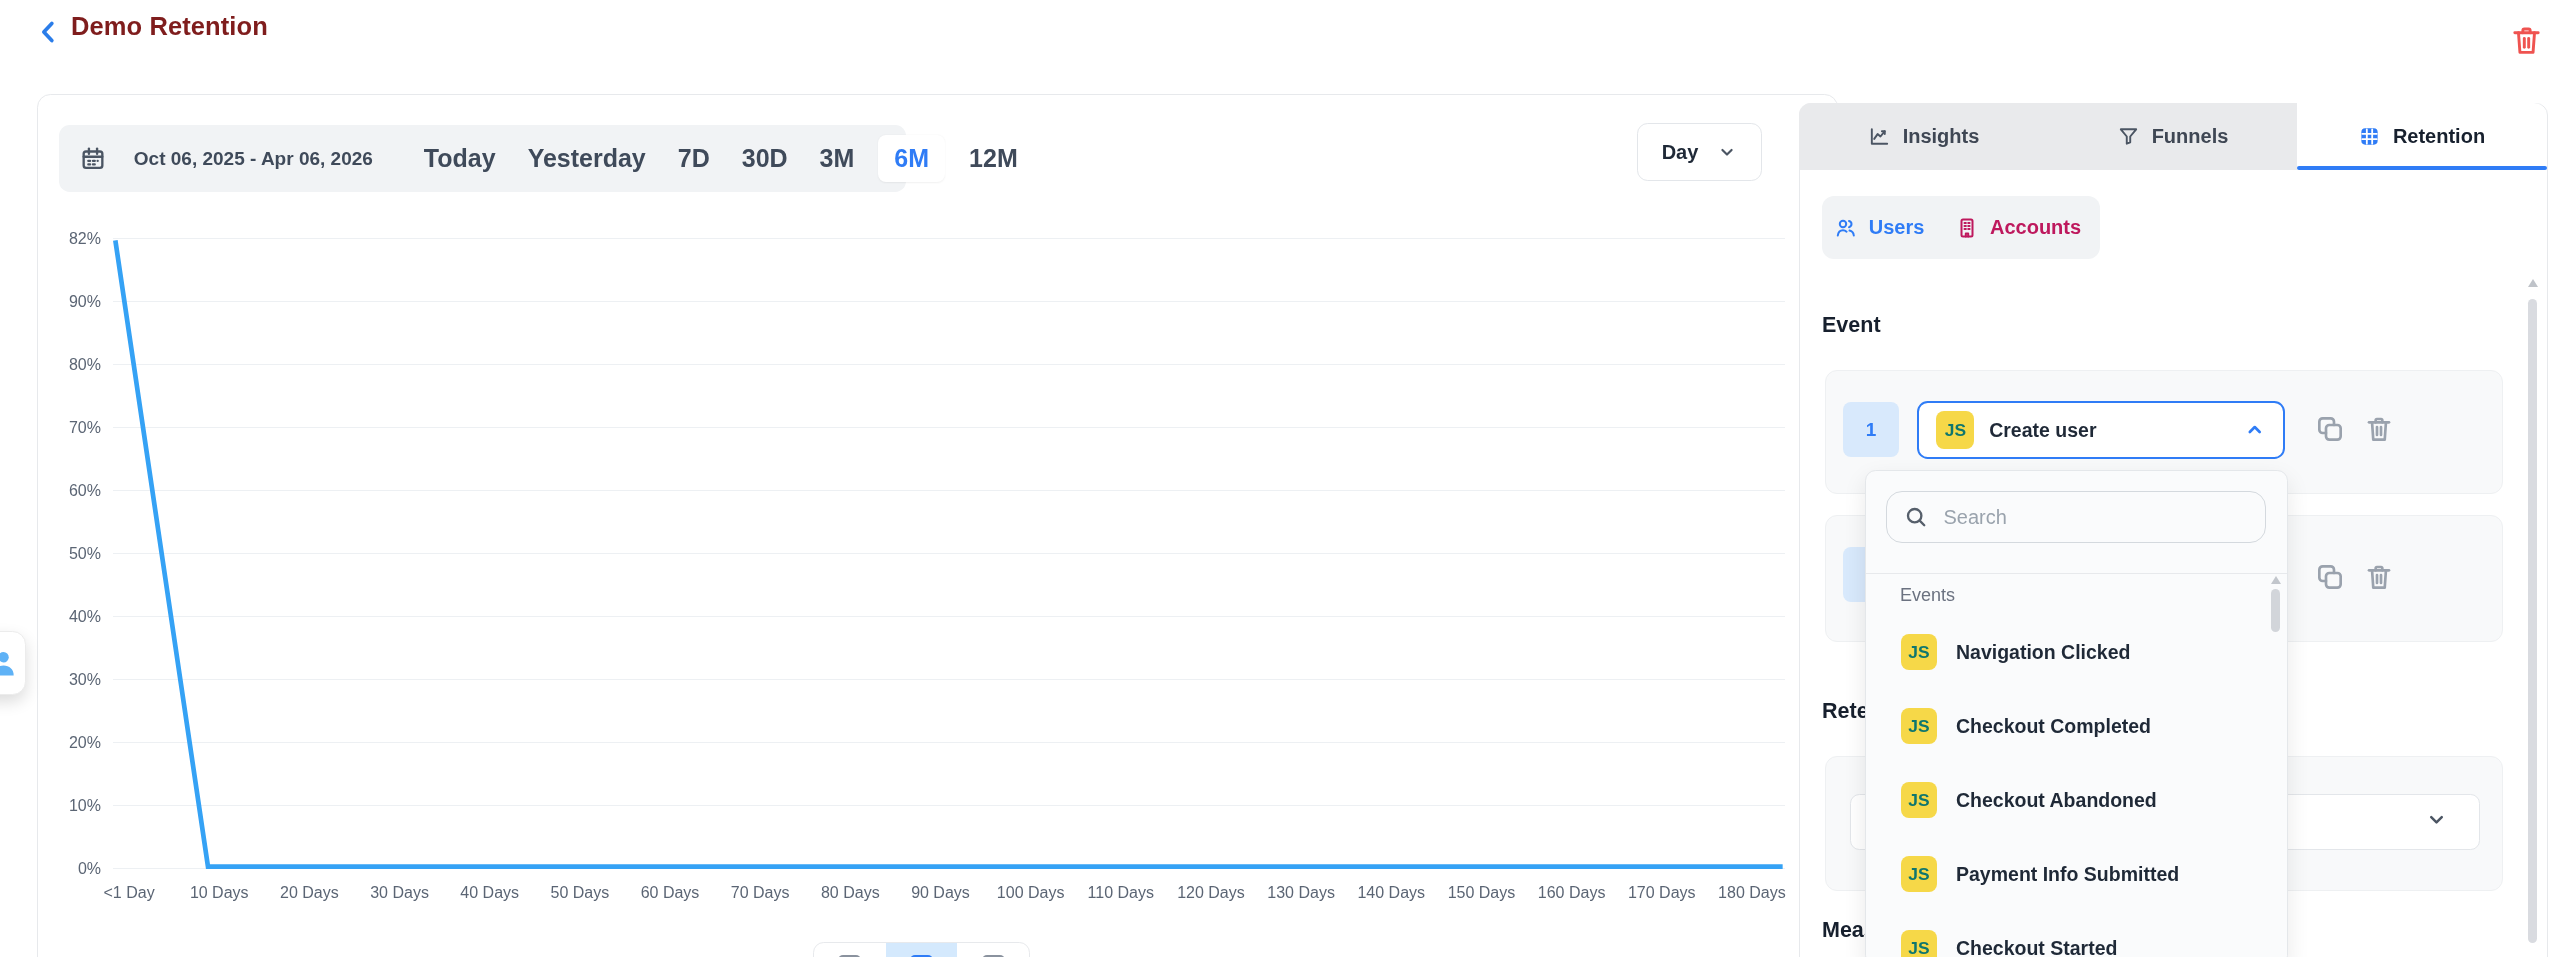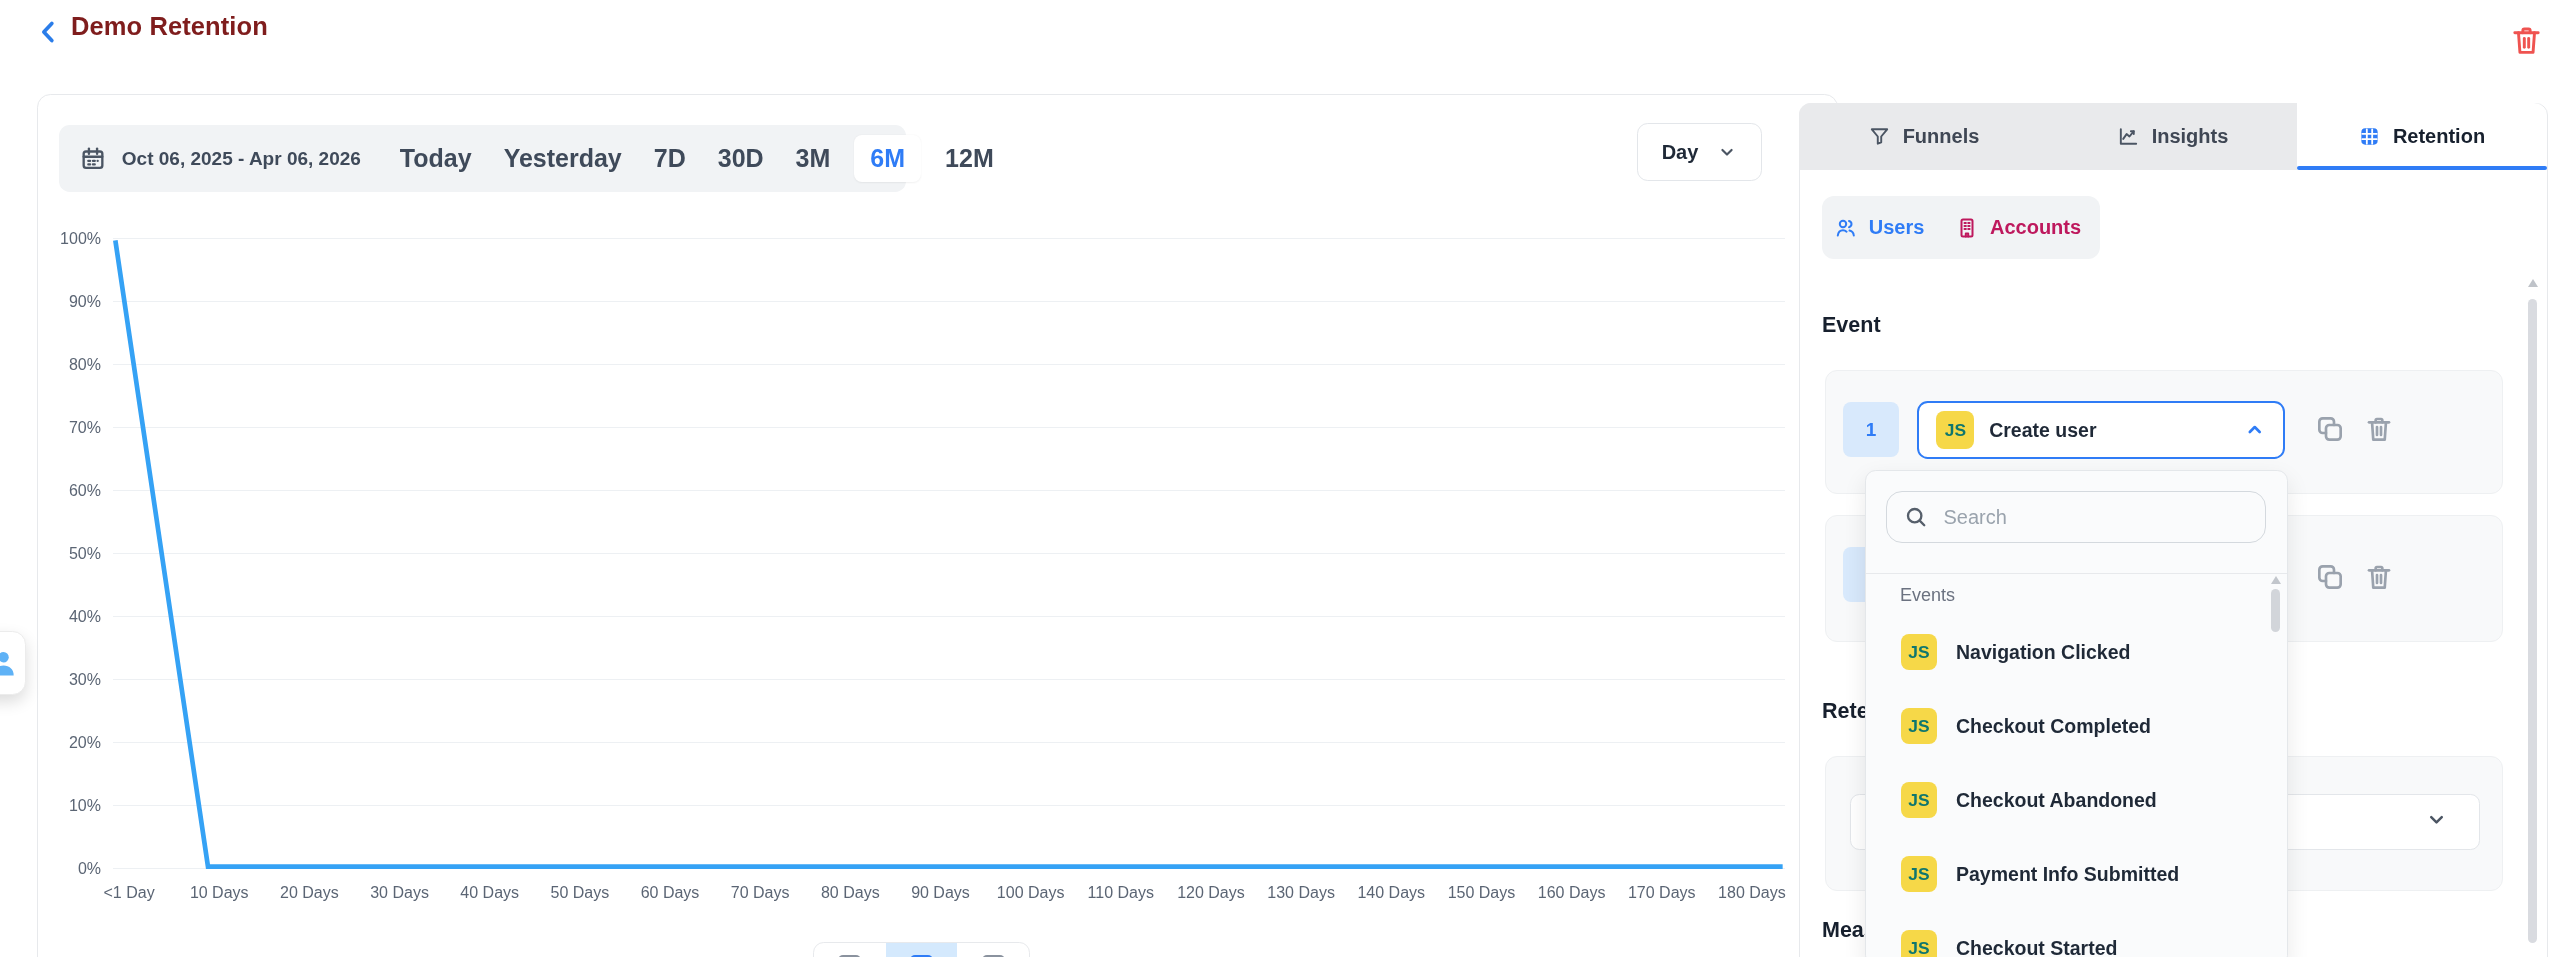--- a/index.html
+++ b/index.html
@@ -10,21 +10,21 @@
   
   .back-btn{position:absolute;left:34px;top:16px;width:29.5px;height:32px;background:none;border:none;cursor:pointer;color:#2b7de9;padding:0}
   .page-title{position:absolute;left:71px;top:12px;font-size:25.5px;font-weight:700;color:#7f1d1d;margin:0;letter-spacing:0.1px}
   .header-trash{position:absolute;left:2509px;top:20px;width:38px;height:40px;background:none;border:none;cursor:pointer;color:#ef5350;padding:0}
 
   
   .chart-card{position:absolute;left:37px;top:94px;width:1799px;height:939px;background:#fff;
               border:1.3px solid #e7e9ec;border-radius:13.4px}
 
   .filter-bar{position:absolute;left:59px;top:125px;width:847px;height:67px;background:#f1f3f5;border-radius:10.7px;
-              display:flex;align-items:center;padding:0 20px;box-sizing:border-box;gap:0}
+              display:flex;align-items:center;padding:0 20px;box-sizing:border-box;gap:12px}
   .cal-icon{color:#4b5563;margin-right:14.8px;flex:none}
   .date-range{font-size:19px;font-weight:600;color:#3f4a5a;white-space:nowrap;margin-right:31px}
   .presets{display:flex;align-items:center;gap:16px}
   .preset{background:none;border:none;font-family:inherit;font-size:25px;font-weight:700;color:#3f4a5a;
           padding:9.4px 8px;border-radius:8px;cursor:pointer;white-space:nowrap}
   .preset.active{background:#fff;color:#2f7cf6;padding:9.4px 16px;box-shadow:0 0.7px 2px rgba(0,0,0,.06)}
 
   .interval-btn{position:absolute;left:1637px;top:123px;width:125px;height:58px;background:#fff;border:1.3px solid #e3e6ea;
                 border-radius:10.7px;display:flex;align-items:center;justify-content:center;gap:19px;cursor:pointer;
                 font-family:inherit;font-size:20px;font-weight:600;color:#1f2937}
@@ -171,21 +171,21 @@
 
 <button class="interval-btn">
   <span>Day</span>
   <svg class="chev" width="20" height="20" viewBox="0 0 24 24" fill="none" stroke="currentColor" stroke-width="2.6" stroke-linecap="round" stroke-linejoin="round">
       <polyline points="6.5 9.5 12 15 17.5 9.5"></polyline>
     </svg>
 </button>
 
 <div class="y-labels">
 
-<div class="ylab">100%</div>
+<div class="ylab">82%</div>
     <div class="ylab">90%</div>
     <div class="ylab">80%</div>
     <div class="ylab">70%</div>
     <div class="ylab">60%</div>
     <div class="ylab">50%</div>
     <div class="ylab">40%</div>
     <div class="ylab">30%</div>
     <div class="ylab">20%</div>
     <div class="ylab">10%</div>
     <div class="ylab">0%</div>
@@ -242,32 +242,32 @@
   <svg width="35" height="38" viewBox="0 0 24 24" fill="#5fb2f6" stroke="none">
       <circle cx="12" cy="8" r="3.6"></circle>
       <path d="M5 20.5c0-4.2 3-6.8 7-6.8s7 2.6 7 6.8z"></path>
     </svg>
 </div>
 
 <div class="panel"></div>
 
 <div class="tabbar">
   <div class="tab">
-    <svg class="ticon" width="23" height="23" viewBox="0 0 24 24" fill="none" stroke="currentColor" stroke-width="2" stroke-linejoin="round">
-        <path d="M4 4.5h16l-6.2 7.5v6l-3.6 1.5v-7.5z"></path>
-      </svg>
-    <span>Funnels</span>
-  </div>
-  <div class="tab">
     <svg class="ticon" width="23" height="23" viewBox="0 0 24 24" fill="none" stroke="currentColor" stroke-width="2" stroke-linecap="round" stroke-linejoin="round">
         <path d="M4 4.5v15h16"></path>
         <polyline points="6.5 14.5 10 9.5 13 12 17.5 6.5"></polyline>
         <path d="M17.5 6.5v3M17.5 6.5h-3"></path>
       </svg>
     <span>Insights</span>
+  </div>
+  <div class="tab">
+    <svg class="ticon" width="23" height="23" viewBox="0 0 24 24" fill="none" stroke="currentColor" stroke-width="2" stroke-linejoin="round">
+        <path d="M4 4.5h16l-6.2 7.5v6l-3.6 1.5v-7.5z"></path>
+      </svg>
+    <span>Funnels</span>
   </div>
   <div class="tab active">
     <svg class="ticon" width="23" height="23" viewBox="0 0 24 24">
         <rect x="3.5" y="3.5" width="17" height="17" rx="4" fill="#2f7cf6"></rect>
         <path d="M9.2 4.5v15M14.8 4.5v15M4.5 9.2h15M4.5 14.8h15" stroke="#fff" stroke-width="1.9" stroke-linecap="round"></path>
       </svg>
     <span>Retention</span>
   </div>
 </div>
 <div class="tab-underline"></div>

